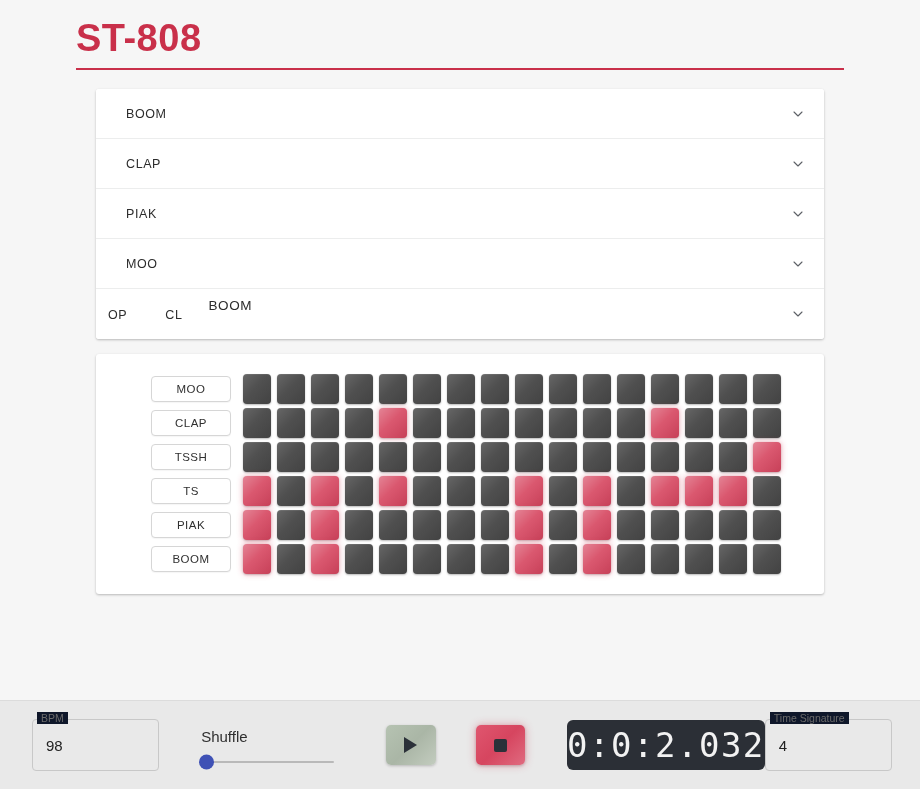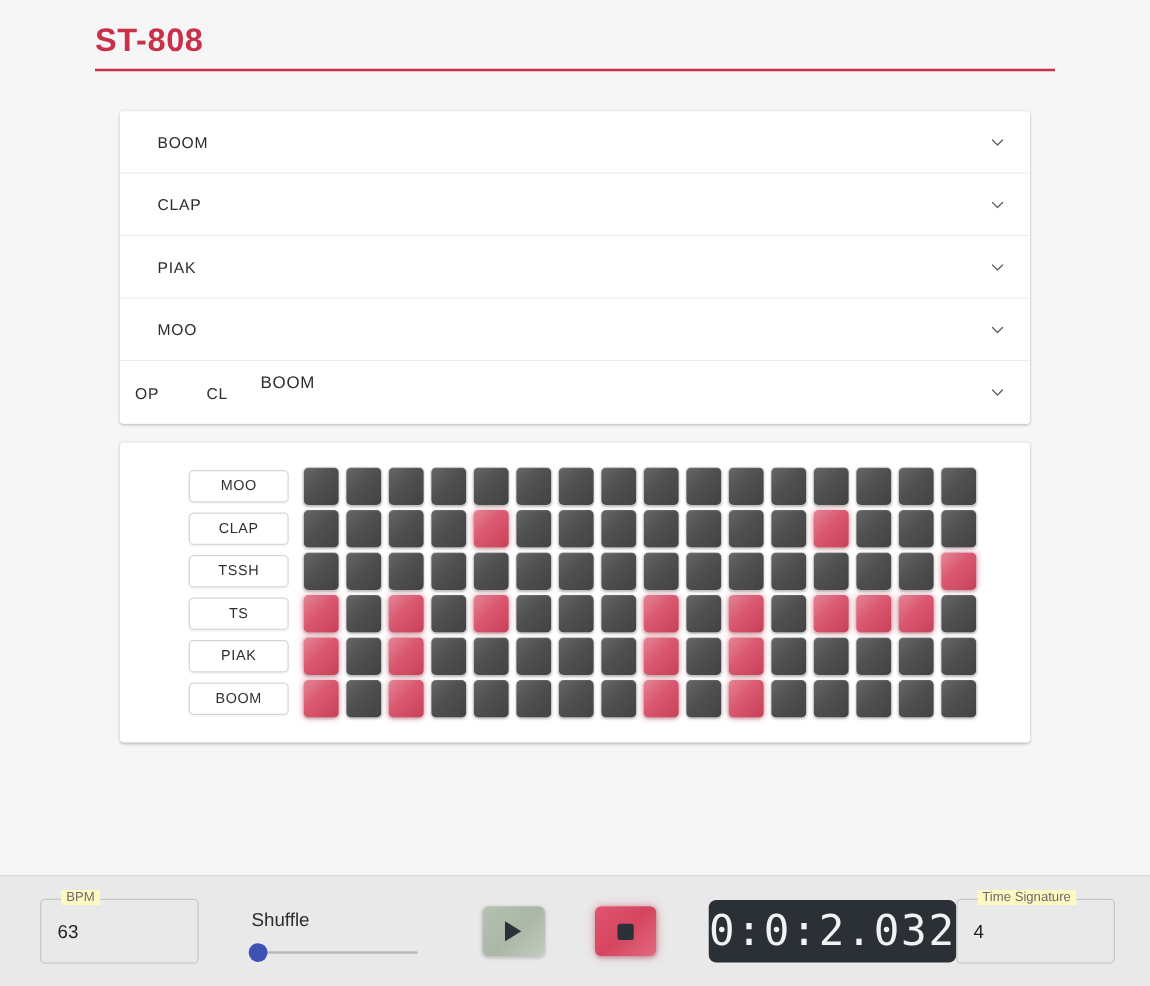--- a/index.html
+++ b/index.html
@@ -8,21 +8,21 @@
     width: 920px; height: 789px;
     background: #f6f6f6;
     font-family: "Liberation Sans", sans-serif;
     position: relative;
     overflow: hidden;
   }
 
   
   .header { padding: 18px 0 0 76px; }
   .app-title {
-    font-size: 26px;
+    font-size: 38px;
     font-weight: bold;
     color: #c9304a;
     letter-spacing: 0.5px;
     margin: 0;
     line-height: 1.1;
   }
   .title-rule {
     margin: 8px 76px 0 76px;
     height: 2px;
     background: #c9304a;
@@ -136,22 +136,22 @@
     border: 1px solid #c8c8c8;
     border-radius: 4px;
     height: 52px;
     display: flex;
     align-items: center;
     padding: 0 13px;
     background: transparent;
   }
   .field-label {
     position: absolute;
-    top: -8px; left: 16px;
-    background: #fef9c3;
+    top: -8px; left: 4px;
+    background: #0f172a;
     padding: 0 4px;
     font-size: 10.5px;
     color: #6b6b6b;
   }
   .field-value {
     font-size: 15px;
     color: #222;
     font-family: "Liberation Sans", sans-serif;
   }
   .bpm-field { width: 140px; margin-left: 32px; }
@@ -396,21 +396,21 @@
         <div class="step"></div>
         <div class="step"></div>
       </div>
     </div>
   </div>
 
 <div class="transport">
 
   <div class="field bpm-field">
     <span class="field-label">BPM</span>
-    <span class="field-value">63</span>
+    <span class="field-value">98</span>
   </div>
 
   <div class="shuffle-wrap">
     <span class="shuffle-label">Shuffle</span>
     <div class="slider-track">
       <div class="slider-thumb"></div>
     </div>
   </div>
 
   <div class="tbtn play-btn">

